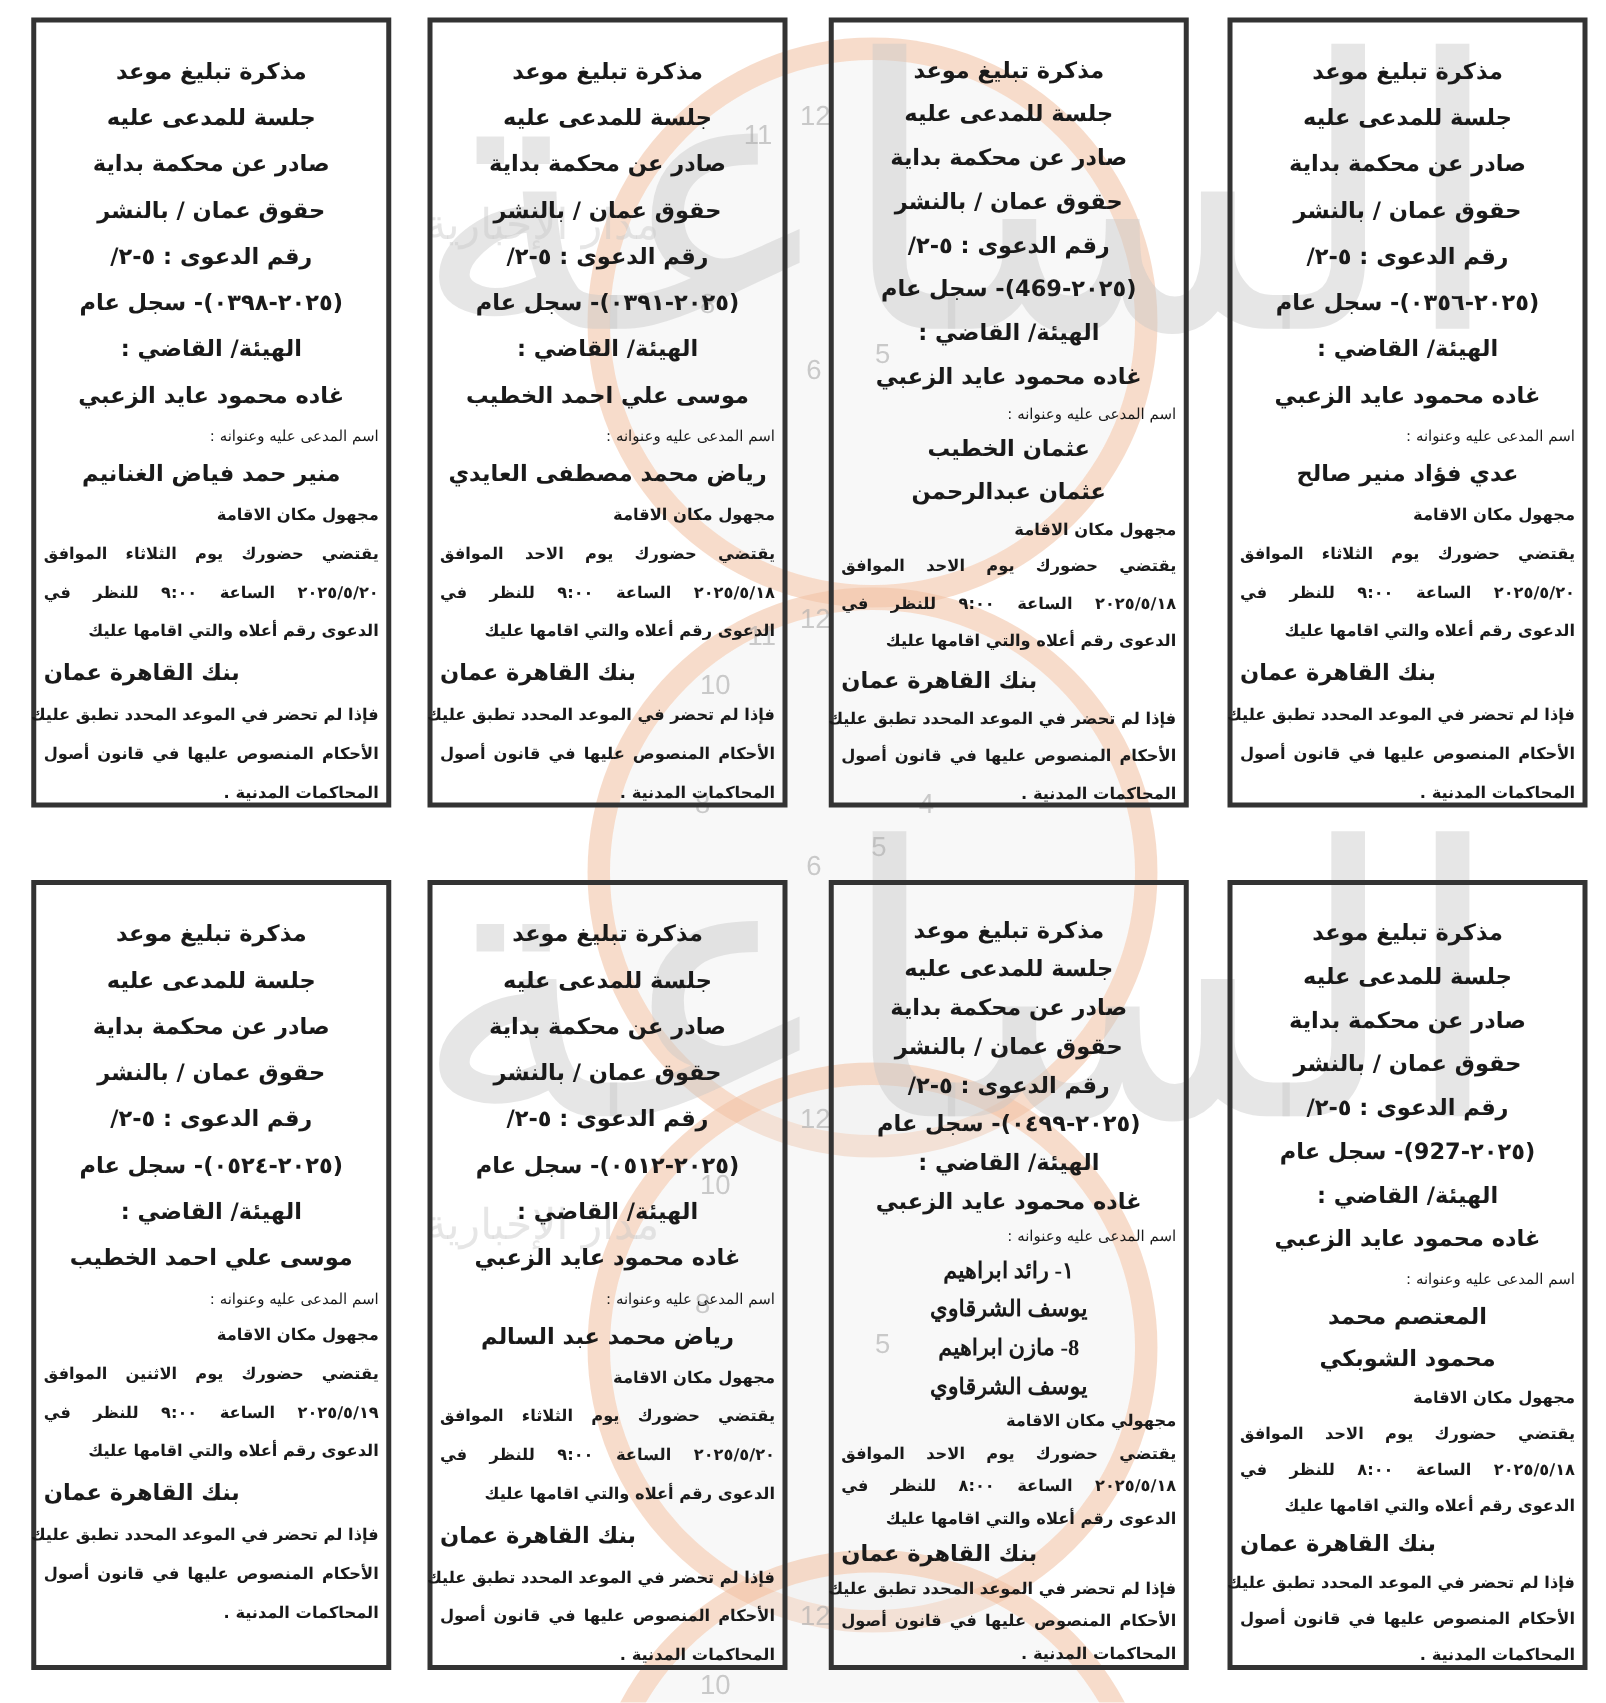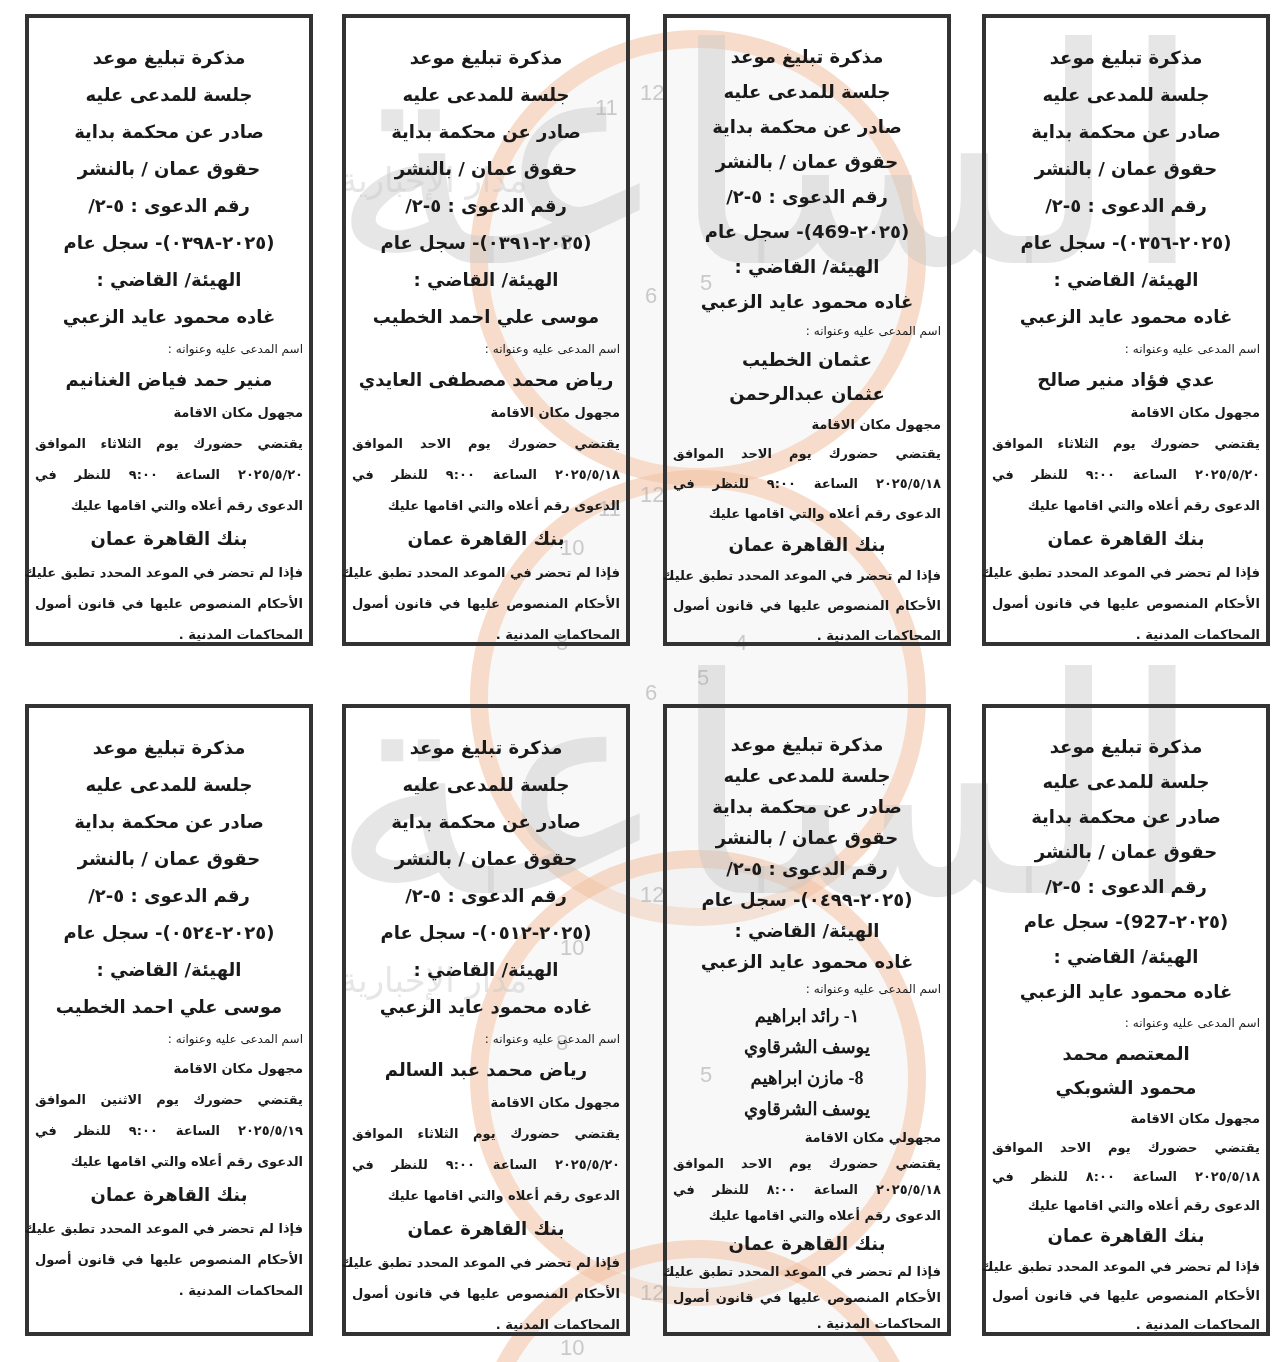--- a/index.html
+++ b/index.html
@@ -79,21 +79,21 @@
     .body-line {
       text-align: justify;
       text-align-last: justify;
       font-size: 13px;
       line-height: 31px;
       white-space: nowrap;
       font-weight: bold;
     }
     .body-line.right { text-align: right; text-align-last: right; }
     .bank {
-      text-align: center;
+      text-align: left;
       font-weight: bold;
       font-size: 18px;
       line-height: 36px;
       white-space: nowrap;
     }
     .row2 .hline { line-height: 35px; }
     .tight .hline { line-height: 31px; }
     .tight .name { line-height: 31px; font-family: Liberation Serif, serif; }
     .tight .body-line { line-height: 26px; }
     .tight .bank { line-height: 30px; }

